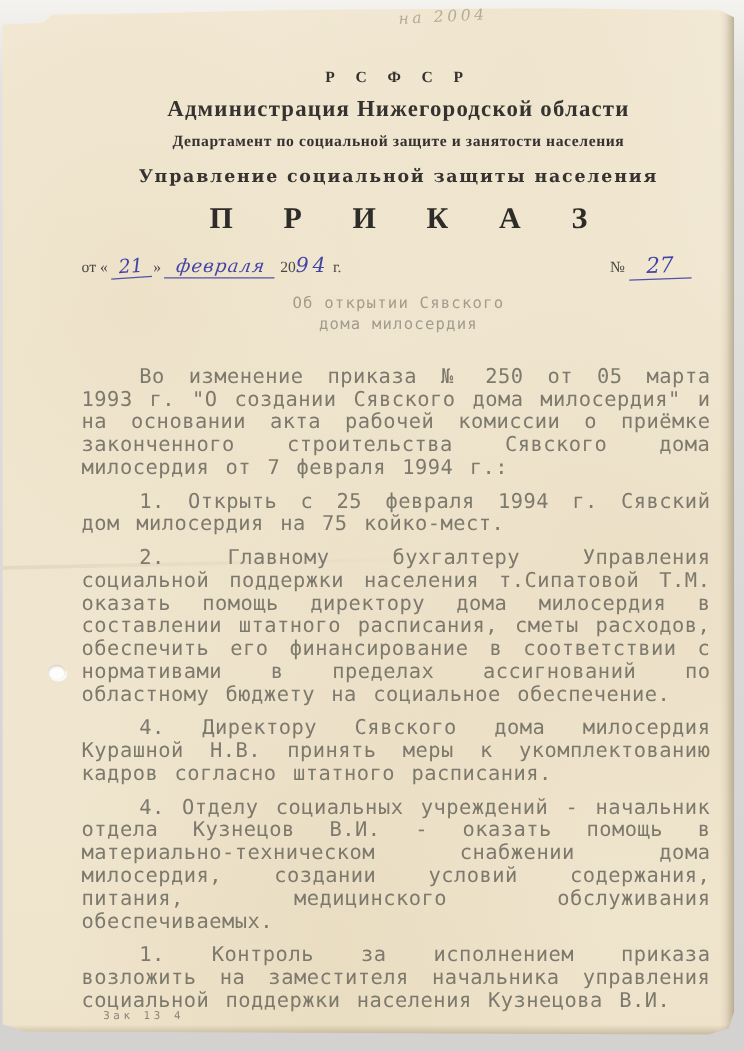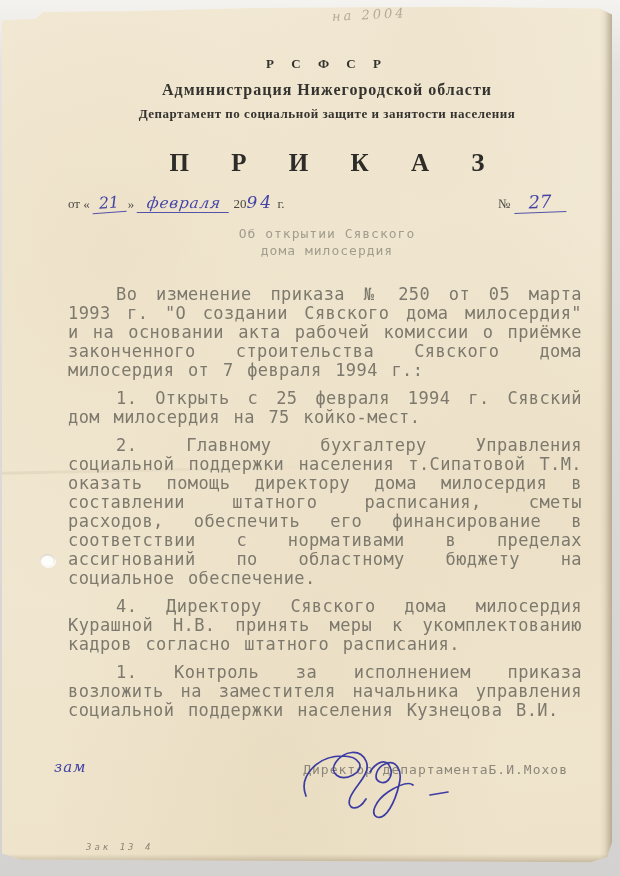--- a/index.html
+++ b/index.html
@@ -18,25 +18,25 @@
          background:linear-gradient(to left, rgba(95,78,50,0.38), rgba(95,78,50,0.08) 60%, transparent);}
   .edge-bottom{position:absolute;bottom:0;left:0;width:100%;height:9px;
          background:linear-gradient(to top, rgba(95,78,50,0.30), transparent);}
   .crease{position:absolute;left:0;top:462px;width:58%;height:3px;
          background:linear-gradient(90deg, rgba(120,100,70,0.10), transparent);transform:rotate(-1.2deg);}
   .hole{position:absolute;left:38px;top:548px;width:15px;height:13px;border-radius:50%;
         background:#fdfdfb;box-shadow:0 1px 2px rgba(120,100,70,0.35) inset, 1px 1px 0 rgba(255,255,255,0.8);}
   .pencil-note{position:absolute;left:330px;top:1px;font-family:"DejaVu Serif", serif;
         font-style:italic;font-size:13px;letter-spacing:3px;color:#b3ab9a;transform:rotate(-3deg);}
   .content{position:relative;width:100%;height:100%;box-sizing:border-box;
-        padding:50px 26px 0 66px;}
+        padding:50px 16px 0 66px;}
   .hdr{ text-align:center;color:#35332f;font-weight:bold;}
   .hdr .l1{font-size:13px;letter-spacing:7px;margin-bottom:9px;}
-  .hdr .l2{font-size:16px;letter-spacing:1px;margin-bottom:7px;}
-  .hdr .l3{font-size:13px;letter-spacing:0.5px;margin-bottom:27px;}
+  .hdr .l2{font-size:19px;letter-spacing:1px;margin-bottom:7px;}
+  .hdr .l3{font-size:13px;letter-spacing:0.5px;margin-bottom:13px;}
   .hdr .l4{font-size:14.5px;letter-spacing:1.5px;margin-bottom:13px;font-family:"DejaVu Serif",serif;}
   .hdr .title{font-size:25px;letter-spacing:18px;margin-bottom:14px;color:#2e2c29;text-indent:18px;}
   .dateline{display:flex;justify-content:space-between;align-items:baseline;
         font-size:13px;color:#4a4742;margin-top:8px;padding-right:20px;}
   .hand{font-family:"DejaVu Serif", serif;font-style:italic;color:#4343a5;}
   .d-day{display:inline-block;min-width:34px;text-align:center;font-size:16px;
         border-bottom:1px solid #5252aa;transform:rotate(-4deg);margin:0 2px;}
   .d-month{display:inline-block;min-width:92px;text-align:center;font-size:15px;
         border-bottom:1px solid #5252aa;margin-left:4px;letter-spacing:1px;transform:skewX(-8deg);}
   .d-year{font-size:17px;letter-spacing:3px;}
@@ -48,38 +48,39 @@
         font-size:17px;line-height:19px;color:#7e796d;letter-spacing:0.4px;
         word-spacing:3px;text-align:justify;padding-right:4px;}
   .body-block p{margin:0 0 9px 0;text-indent:48px;}
   .sig-row{position:relative;margin-top:42px;display:flex;justify-content:flex-end;
         align-items:baseline;font-family:"DejaVu Sans Mono", monospace;font-size:13px;
         color:#8d877a;letter-spacing:1px;padding-right:18px;}
   .sig-prefix{position:absolute;left:-14px;top:-4px;font-size:15px;letter-spacing:1px;}
   .sig-label{margin-left:22px;}
   .sig-scribble{position:absolute;left:230px;top:-22px;}
   .footer-note{position:absolute;left:84px;top:836px;font-family:"DejaVu Sans Mono", monospace;
-        font-size:9px;letter-spacing:3px;color:#8b8578;font-style:italic;}
+        font-size:9px;letter-spacing:3px;color:#8b8578;}
 </style>
 </head>
 <body>
 
 <div class="stage">
   <div class="paper">
     <div class="edge-right"></div>
     <div class="edge-bottom"></div>
     <div class="crease"></div>
     <div class="hole"></div>
     <div class="pencil-note">на 2004</div>
 
     <div class="content">
       <div class="hdr">
         <div class="l1">Р С Ф С Р</div>
         <div class="l2">Администрация Нижегородской области</div>
         <div class="l3">Департамент по социальной защите и занятости населения</div>
+        <div class="l4">Управление социальной защиты населения</div>
         <div class="title">П Р И К А З</div>
       </div>
 
       <div class="dateline">
         <span>
           <span>от «</span><span class="hand d-day">21</span><span>»</span><span class="hand d-month">февраля</span>
           <span>20</span><span class="hand d-year">94</span>
           <span>г.</span>
         </span>
         <span>
@@ -91,20 +92,21 @@
       <div class="subject">
         <div>Об открытии Сявского</div>
         <div>дома милосердия</div>
       </div>
 
       <div class="body-block">
         <p>Во изменение приказа № 250 от 05 марта 1993 г. "О создании Сявского дома милосердия" и на основании акта рабочей комиссии о приёмке законченного строительства Сявского дома милосердия от 7 февраля 1994 г.:</p>
         <p>1. Открыть с 25 февраля 1994 г. Сявский дом милосердия на 75 койко-мест.</p>
         <p>2. Главному бухгалтеру Управления социальной поддержки населения т.Сипатовой Т.М. оказать помощь директору дома милосердия в составлении штатного расписания, сметы расходов, обеспечить его финансирование в соответствии с нормативами в пределах ассигнований по областному бюджету на социальное обеспечение.</p>
         <p>4. Директору Сявского дома милосердия Курашной Н.В. принять меры к укомплектованию кадров согласно штатного расписания.</p>
+        <p>4. Отделу социальных учреждений - начальник отдела Кузнецов В.И. - оказать помощь в материально-техническом снабжении дома милосердия, создании условий содержания, питания, медицинского обслуживания обеспечиваемых.</p>
         <p>1. Контроль за исполнением приказа возложить на заместителя начальника управления социальной поддержки населения Кузнецова В.И.</p>
       </div>
 
       <div class="sig-row">
         <span class="hand sig-prefix">зам</span>
         <span class="sig-label">Директор департамента</span>
         <span class="sig-scribble">
           <svg width="180" height="90" viewBox="0 0 180 90">
             <g fill="none" stroke="#3c3ca2" stroke-width="1.7" stroke-linecap="round">
               <path d="M8,56 C0,36 20,16 44,16 C62,16 68,28 55,35 C42,42 30,33 38,22 C46,11 62,8 68,21 C74,34 56,46 52,58 C48,70 60,72 68,59"></path>

